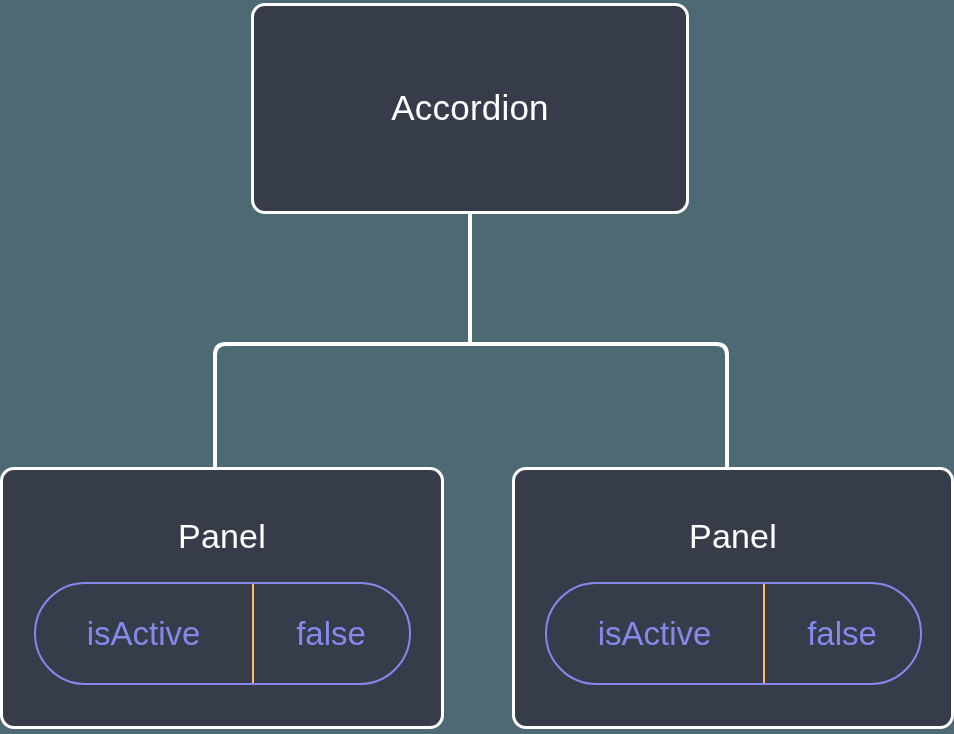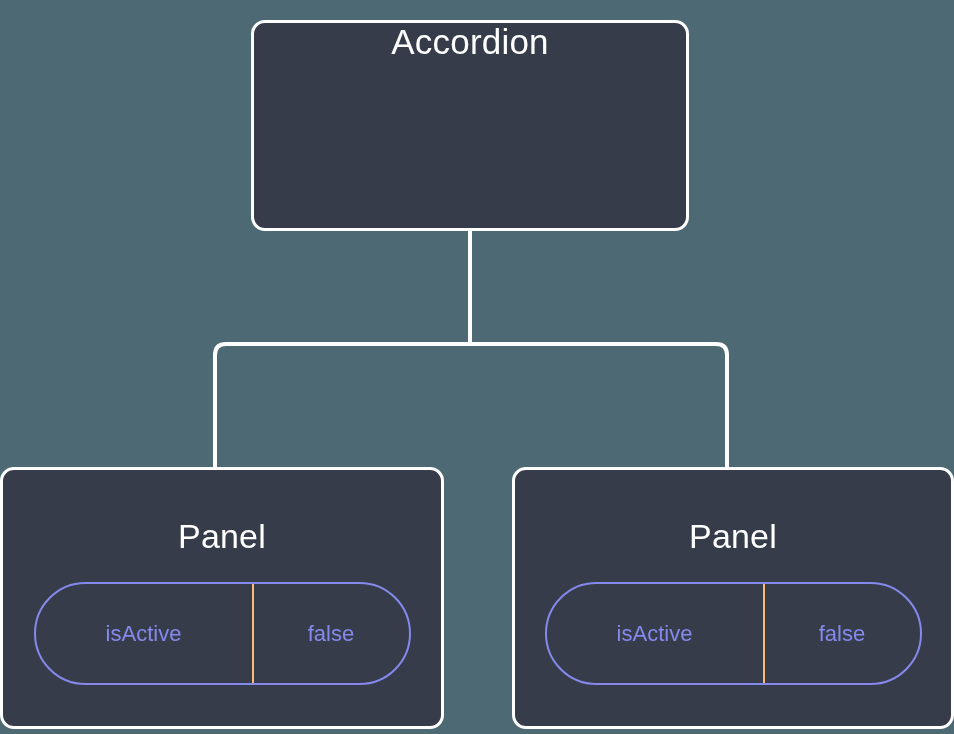--- a/index.html
+++ b/index.html
@@ -40,22 +40,21 @@
     display: flex;
     flex-direction: column;
     align-items: center;
   }
 
   .node-root {
     left: 251px;
     top: 3px;
     width: 438px;
     height: 211px;
-    justify-content: flex-start;
-    margin-top: 17px;
+    justify-content: center;
   }
 
   .node-title {
     color: #ffffff;
     font-size: 35px;
     line-height: 1.1;
     font-weight: 400;
     letter-spacing: 0.2px;
     white-space: nowrap;
   }
@@ -87,21 +86,21 @@
     background: transparent;
     overflow: hidden;
   }
 
   .pill-key,
   .pill-val {
     display: flex;
     align-items: center;
     justify-content: center;
     color: #8589ec;
-    font-size: 22px;
+    font-size: 33px;
     line-height: 1;
     white-space: nowrap;
   }
 
   .pill-key {
     width: 216px;
   }
 
   .pill-val {
     width: 155px;

